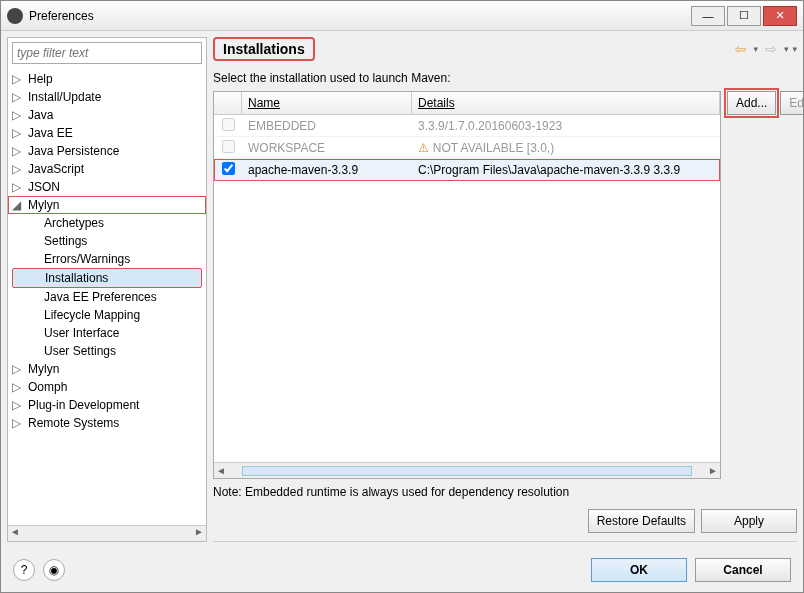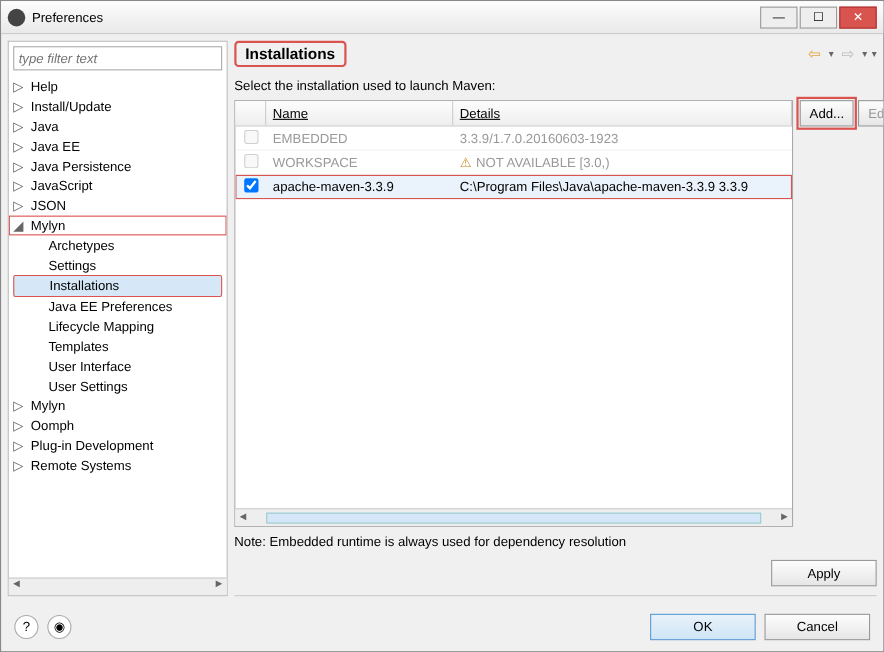--- a/index.html
+++ b/index.html
@@ -58,21 +58,21 @@
 .btns-right { width: 70px; display: flex; flex-direction: row; gap: 4px; }
 .btn { height: 24px; border: 1px solid #999; background: linear-gradient(#fdfdfd, #e6e6e6); padding: 0 8px; cursor: default; display: flex; align-items: center; justify-content: center; }
 .btn.disabled { color: #999; }
 .btn.hl { outline: 2px solid #d9534f; outline-offset: 1px; }
 .note { margin: 6px 0 10px; }
 .bottom-btns { display: flex; justify-content: flex-end; gap: 6px; padding-bottom: 8px; border-bottom: 1px solid #ccc; }
 .bottom-btns .btn, .footer .btn { min-width: 96px; }
 .footer { display: flex; align-items: center; padding: 10px 12px; gap: 8px; }
 .footer-left { display: flex; gap: 8px; }
 .circle-btn { width: 22px; height: 22px; border: 1px solid #aaa; border-radius: 50%; display: flex; align-items: center; justify-content: center; background: #fff; }
-.footer-right { margin-left: auto; display: flex; gap: 8px; }
+.footer-right { margin-left: auto; display: flex; gap: 8px; font-weight: bold; }
 .btn.primary { background: linear-gradient(#e8f2fb, #cfe5f5); border-color: #5a9bd4; }
 </style>
 </head>
 <body>
 
 <div class="window">
   <div class="titlebar">
     <div class="icon"></div>
     <div class="title">Preferences</div>
     <div class="win-btns">
@@ -91,24 +91,24 @@
           <div class="tree-item"><span class="tw">▷</span><span>Help</span></div>
           <div class="tree-item"><span class="tw">▷</span><span>Install/Update</span></div>
           <div class="tree-item"><span class="tw">▷</span><span>Java</span></div>
           <div class="tree-item"><span class="tw">▷</span><span>Java EE</span></div>
           <div class="tree-item"><span class="tw">▷</span><span>Java Persistence</span></div>
           <div class="tree-item"><span class="tw">▷</span><span>JavaScript</span></div>
           <div class="tree-item"><span class="tw">▷</span><span>JSON</span></div>
           <div class="tree-item hl"><span class="tw">◢</span><span>Mylyn</span></div>
           <div class="tree-item child"><span>Archetypes</span></div>
           <div class="tree-item child"><span>Settings</span></div>
+          <div class="tree-item child"><span>Errors/Warnings</span></div>
           <div class="tree-item child sel hl2"><span>Installations</span></div>
           <div class="tree-item child"><span>Java EE Preferences</span></div>
           <div class="tree-item child"><span>Lifecycle Mapping</span></div>
-          <div class="tree-item child"><span>Templates</span></div>
           <div class="tree-item child"><span>User Interface</span></div>
           <div class="tree-item child"><span>User Settings</span></div>
           <div class="tree-item"><span class="tw">▷</span><span>Mylyn</span></div>
           <div class="tree-item"><span class="tw">▷</span><span>Oomph</span></div>
           <div class="tree-item"><span class="tw">▷</span><span>Plug-in Development</span></div>
           <div class="tree-item"><span class="tw">▷</span><span>Remote Systems</span></div>
         </div>
       <div class="sb-scroll"></div>
     </div>
 
@@ -157,20 +157,21 @@
         <div class="btns-right">
           <div class="btn hl">Add...</div>
           <div class="btn disabled">Edit...</div>
           <div class="btn disabled">Remove</div>
         </div>
       </div>
 
       <div class="note">Note: Embedded runtime is always used for dependency resolution</div>
 
       <div class="bottom-btns">
+        <div class="btn">Restore Defaults</div>
         <div class="btn">Apply</div>
       </div>
     </div>
   </div>
 
   <div class="footer">
     <div class="footer-left">
       <div class="circle-btn">?</div>
       <div class="circle-btn">◉</div>
     </div>

